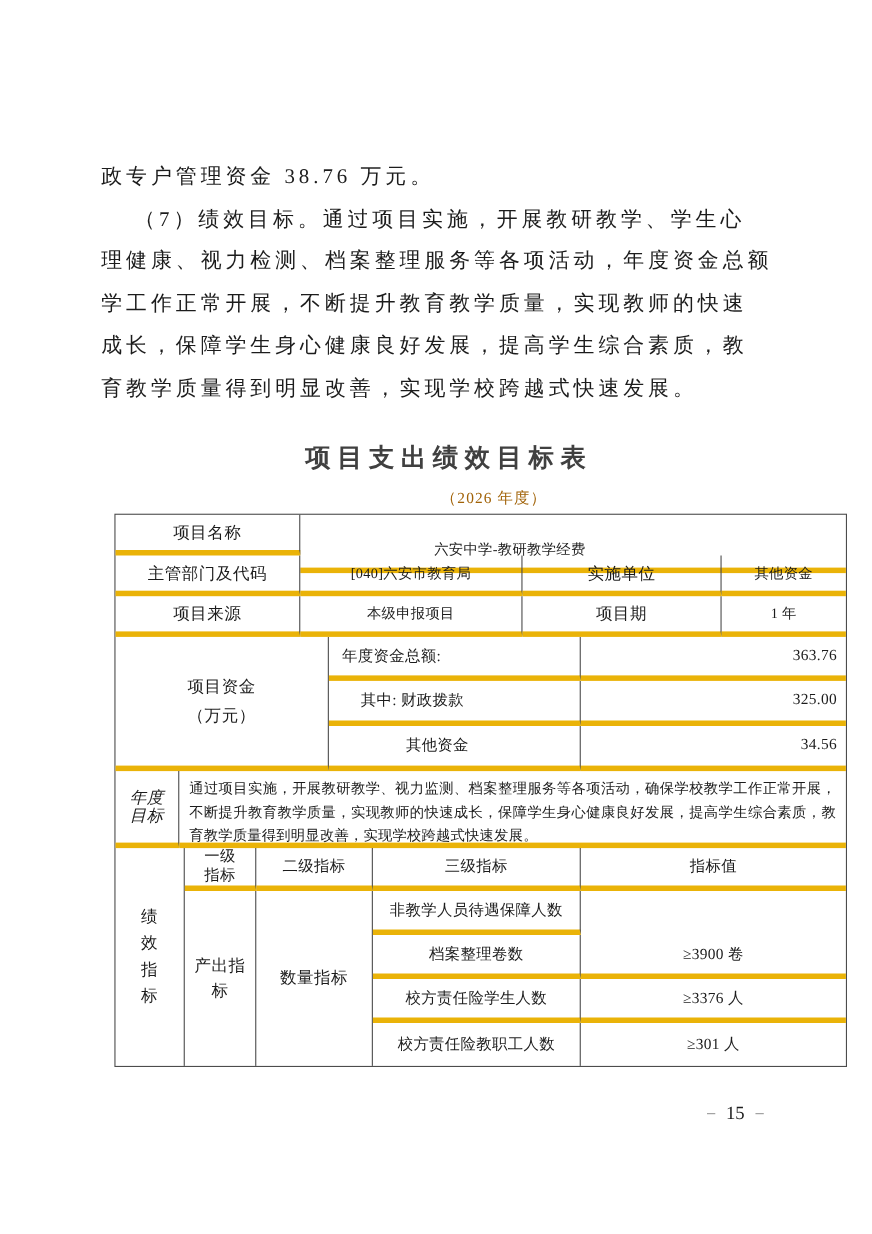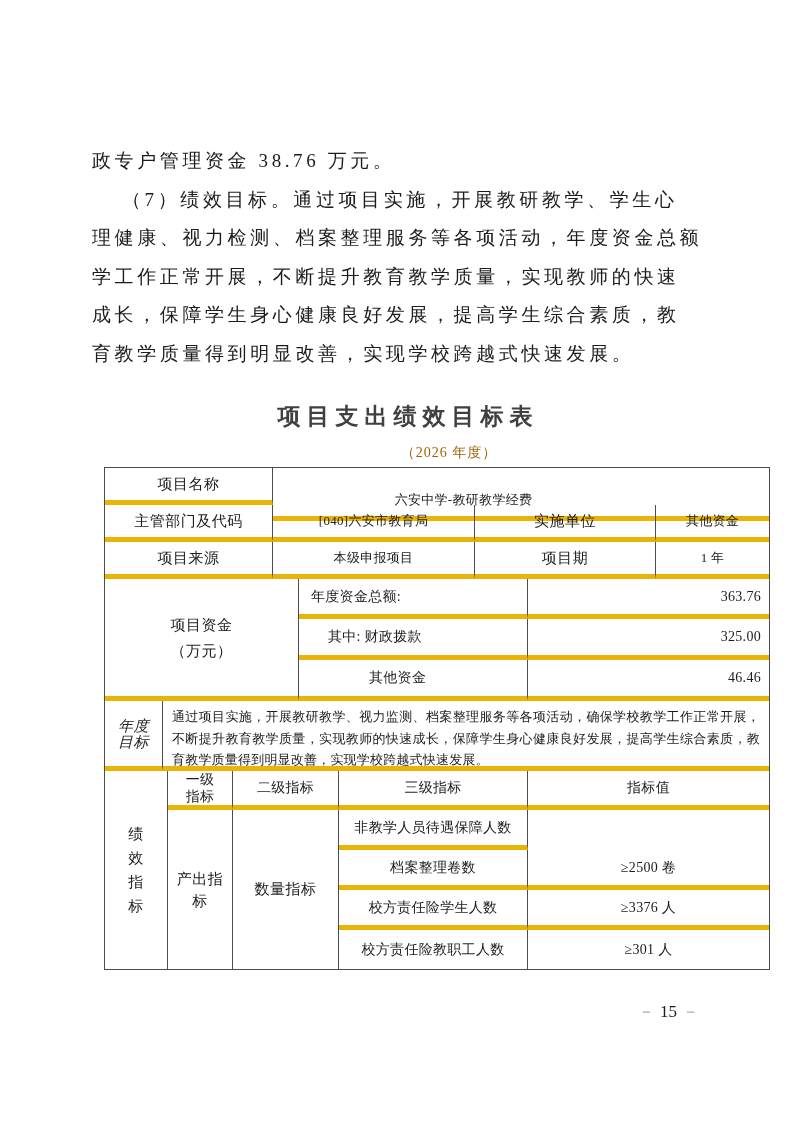--- a/index.html
+++ b/index.html
@@ -94,21 +94,21 @@
     <div class="cell" style="left:370px;top:74px;width:181px;height:37px;">项目期</div>
     <div class="cell no-r sm" style="left:551px;top:74px;width:113px;height:37px;">1 年</div>
 
     <div class="cell pre" style="left:0;top:111px;width:194px;height:122px;line-height:26px;">项目资金
 （万元）</div>
     <div class="cell md left" style="left:194px;top:111px;width:229px;height:40px;padding-left:12px;">年度资金总额:</div>
     <div class="cell no-r md right" style="left:423px;top:111px;width:241px;height:40px;padding-right:8px;">363.76</div>
     <div class="cell md left" style="left:194px;top:151px;width:229px;height:41px;padding-left:29px;">其中: 财政拨款</div>
     <div class="cell no-r md right" style="left:423px;top:151px;width:241px;height:41px;padding-right:8px;">325.00</div>
     <div class="cell md left" style="left:194px;top:192px;width:229px;height:41px;padding-left:70px;">其他资金</div>
-    <div class="cell no-r md right" style="left:423px;top:192px;width:241px;height:41px;padding-right:8px;">46.46</div>
+    <div class="cell no-r md right" style="left:423px;top:192px;width:241px;height:41px;padding-right:8px;">34.56</div>
 
     <div class="cell pre" style="left:0;top:233px;width:58px;height:70px;line-height:16px;font-style:italic;">年度
 目标</div>
     <div class="cell no-r goal-text" style="left:58px;top:233px;width:606px;height:70px;">通过项目实施，开展教研教学、视力监测、档案整理服务等各项活动，确保学校教学工作正常开展，不断提升教育教学质量，实现教师的快速成长，保障学生身心健康良好发展，提高学生综合素质，教育教学质量得到明显改善，实现学校跨越式快速发展。</div>
 
     <div class="cell no-b pre vstack" style="left:0;top:303px;width:63px;height:198px;">绩
 效
 指
 标</div>
 
@@ -117,21 +117,21 @@
     <div class="cell md" style="left:128px;top:303px;width:106px;height:39px;">二级指标</div>
     <div class="cell md" style="left:234px;top:303px;width:189px;height:39px;">三级指标</div>
     <div class="cell no-r md" style="left:423px;top:303px;width:241px;height:39px;">指标值</div>
 
     <div class="cell no-b pre" style="left:63px;top:342px;width:65px;height:159px;line-height:22px;">产出指
 标</div>
     <div class="cell no-b" style="left:128px;top:342px;width:106px;height:159px;">数量指标</div>
 
     <div class="cell md" style="left:234px;top:342px;width:189px;height:40px;">非教学人员待遇保障人数</div>
     <div class="cell md" style="left:234px;top:382px;width:189px;height:40px;">档案整理卷数</div>
-    <div class="cell no-r md" style="left:423px;top:382px;width:241px;height:40px;">≥2500 卷</div>
+    <div class="cell no-r md" style="left:423px;top:382px;width:241px;height:40px;">≥3900 卷</div>
     <div class="cell md" style="left:234px;top:422px;width:189px;height:40px;">校方责任险学生人数</div>
     <div class="cell no-r md" style="left:423px;top:422px;width:241px;height:40px;">≥3376 人</div>
     <div class="cell no-b md" style="left:234px;top:462px;width:189px;height:39px;">校方责任险教职工人数</div>
     <div class="cell no-r no-b md" style="left:423px;top:462px;width:241px;height:39px;">≥301 人</div>
   </div>
 
   <div class="pagenum"><span class="dash">－</span><span>15</span><span class="dash">－</span></div>
 
 </div>
 

